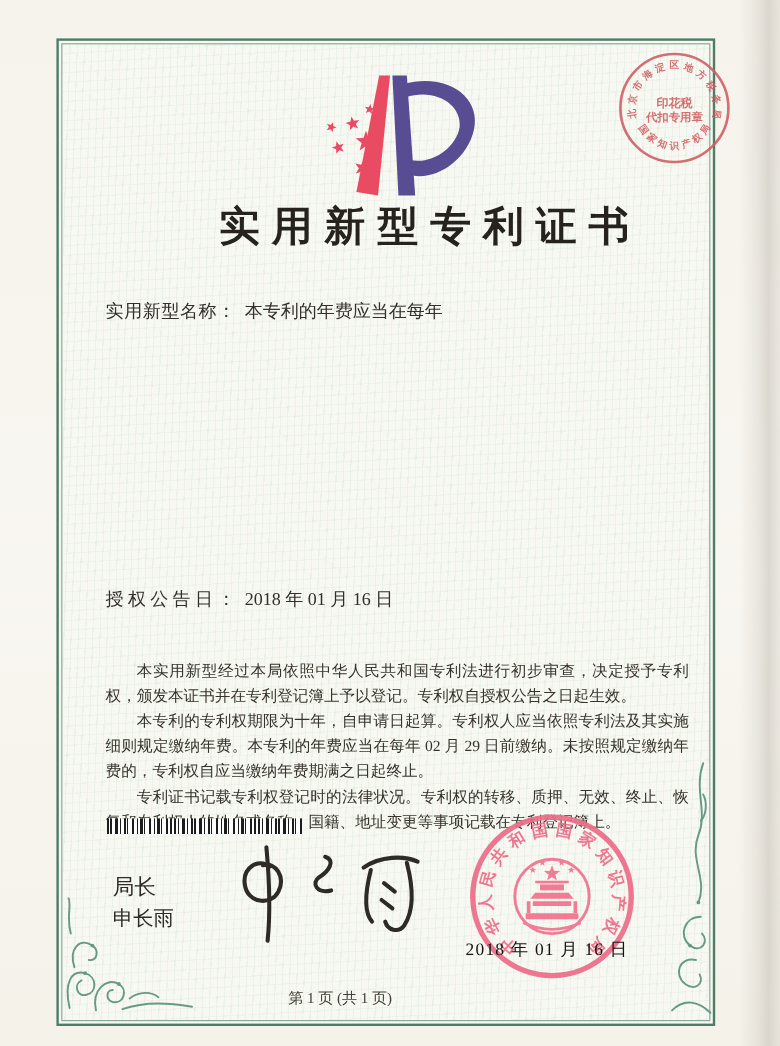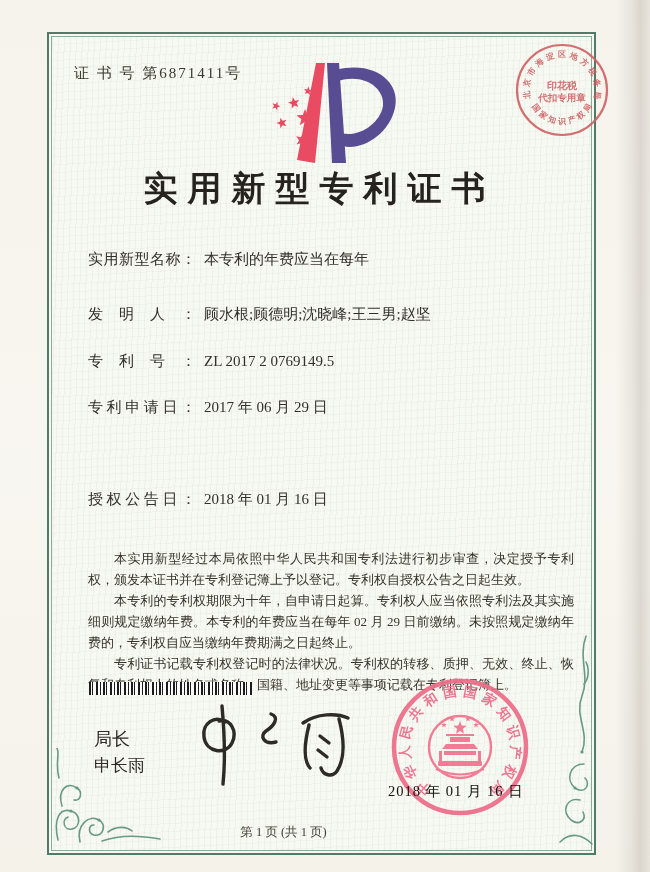--- a/index.html
+++ b/index.html
@@ -10,21 +10,21 @@
               background:linear-gradient(90deg,rgba(0,0,0,0) 0%,rgba(110,100,85,.10) 45%,rgba(110,100,85,.20) 72%,rgba(140,130,115,.12) 100%);}
   .border-outer{position:absolute;left:47px;top:32px;width:545px;height:819px;
                 border:2px solid #4f7c69;background:#f7f8f1;}
   .border-inner{position:absolute;inset:2px;border:1px solid #8aab9a;
      background:
        repeating-linear-gradient(92deg, rgba(140,185,160,.10) 0 1px, rgba(0,0,0,0) 1px 6px),
        repeating-linear-gradient(-3deg, rgba(140,185,160,.07) 0 1px, rgba(0,0,0,0) 1px 8px);}
   .cert-number{position:absolute;left:74px;top:64px;font-size:15px;letter-spacing:2px;color:#3a372f;}
   .logo{position:absolute;left:252px;top:60px;}
   .cert-title{position:absolute;left:47px;top:166px;width:545px;text-align:center;
-              font-size:34px;font-weight:700;letter-spacing:10px;color:#26231e;}
+              font-size:34px;font-weight:700;letter-spacing:10px;color:#26231e;padding-left:39px;}
   .frow{position:absolute;left:88px;font-size:15px;white-space:nowrap;color:#33302b;}
   .flabel{display:inline-block;width:108px;text-align:justify;text-align-last:justify;}
   .fvalue{margin-left:8px;}
   .body-text{position:absolute;left:88px;top:516px;width:486px;font-size:13px;
              line-height:1.62;text-align:justify;color:#36332c;margin-top:32px;}
   .body-text p{margin:0;text-indent:2em;}
   .barcode{position:absolute;left:89px;top:682px;width:163px;height:13px;
      background:repeating-linear-gradient(90deg,#1c1c1c 0 2px,#fdfdfd 2px 3px,#1c1c1c 3px 4px,#fdfdfd 4px 7px,#1c1c1c 7px 9px,#fdfdfd 9px 11px,#1c1c1c 11px 12px,#fdfdfd 12px 14px);}
   .issuer-title{position:absolute;left:94px;top:727px;font-size:18px;color:#2e2b26;}
   .issuer-name{position:absolute;left:94px;top:754px;font-size:17px;color:#2e2b26;}
@@ -68,50 +68,40 @@
       <path d="M24,168 C10,165 5,180 15,188 C23,194 31,188 27,180"></path>
       <path d="M4,210 C14,200 26,202 36,212"></path>
       <path d="M30,30 C34,38 32,48 28,52"></path>
     </g>
     <g fill="#679a86">
       <circle cx="26" cy="120" r="1.6"></circle>
         <circle cx="19" cy="156" r="1.6"></circle>
     </g>
   </svg>
 
-  <div class="cert-number">证 书 号 第6871411号</div>
 
   <svg class="logo" width="150" height="106" viewBox="0 0 150 106">
     <polygon points="64,3 73,3 63,103 45,100" fill="#e94b63"></polygon>
     <polygon points="75,3 87,3 94,103 80,103" fill="#584d93"></polygon>
     <path fill="#584d93" d="M84,10 C122,0 149,22 143,48 C137,75 109,91 91,86 L89,73 C106,78 128,64 131,46 C133,28 112,13 86,21 Z"></path>
     <g id="logo-stars" fill="#e94b63">
         <polygon points="56.8,26.6 57.4,29.7 60.5,30.4 57.7,31.9 58.0,35.0 55.7,32.9 52.8,34.1 54.1,31.3 52.0,28.9 55.2,29.3" fill="#e94b63"></polygon>
         <polygon points="40.8,37.1 43.0,40.7 47.2,40.0 44.5,43.3 46.5,47.0 42.5,45.5 39.6,48.5 39.8,44.3 36.0,42.4 40.1,41.3" fill="#e94b63"></polygon>
         <polygon points="25.5,41.8 25.6,44.9 28.5,46.2 25.5,47.2 25.2,50.3 23.4,47.8 20.3,48.5 22.1,45.9 20.5,43.2 23.5,44.2" fill="#e94b63"></polygon>
         <polygon points="53.0,49.0 55.2,54.9 61.6,55.2 56.6,59.2 58.3,65.3 53.0,61.8 47.7,65.3 49.4,59.2 44.4,55.2 50.8,54.9" fill="#e94b63"></polygon>
         <polygon points="28.3,57.8 30.7,60.8 34.4,59.8 32.3,63.0 34.4,66.2 30.7,65.2 28.3,68.2 28.1,64.4 24.5,63.0 28.1,61.6" fill="#e94b63"></polygon>
         <polygon points="51.7,73.2 52.3,78.1 57.0,79.5 52.5,81.6 52.6,86.5 49.3,82.9 44.6,84.5 47.1,80.2 44.1,76.3 48.9,77.3" fill="#e94b63"></polygon>
       </g>
   </svg>
 
   <div class="cert-title">实用新型专利证书</div>
 
   <div class="frow" style="top:250px">
     <span class="flabel">实用新型名称：</span><span class="fvalue">本专利的年费应当在每年</span>
   </div>
-  <div class="frow" style="top:305px">
-    <span class="flabel">发明人：</span><span class="fvalue">顾水根;顾德明;沈晓峰;王三男;赵坚</span>
-  </div>
-  <div class="frow" style="top:352px">
-    <span class="flabel">专利号：</span><span class="fvalue">ZL 2017 2 0769149.5</span>
-  </div>
-  <div class="frow" style="top:398px">
-    <span class="flabel">专利申请日：</span><span class="fvalue">2017 年 06 月 29 日</span>
-  </div>
   <div class="frow" style="top:490px">
     <span class="flabel">授权公告日：</span><span class="fvalue">2018 年 01 月 16 日</span>
   </div>
 
   <div class="body-text">
     <p>本实用新型经过本局依照中华人民共和国专利法进行初步审查，决定授予专利权，颁发本证书并在专利登记簿上予以登记。专利权自授权公告之日起生效。</p>
     <p>本专利的专利权期限为十年，自申请日起算。专利权人应当依照专利法及其实施细则规定缴纳年费。本专利的年费应当在每年 02 月 29 日前缴纳。未按照规定缴纳年费的，专利权自应当缴纳年费期满之日起终止。</p>
     <p>专利证书记载专利权登记时的法律状况。专利权的转移、质押、无效、终止、恢复和专利权人的姓名或名称、国籍、地址变更等事项记载在专利登记簿上。</p>
   </div>
 

